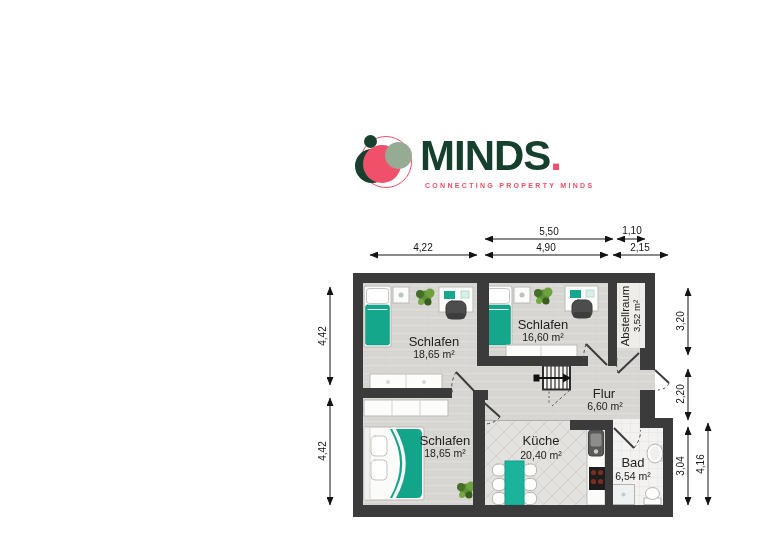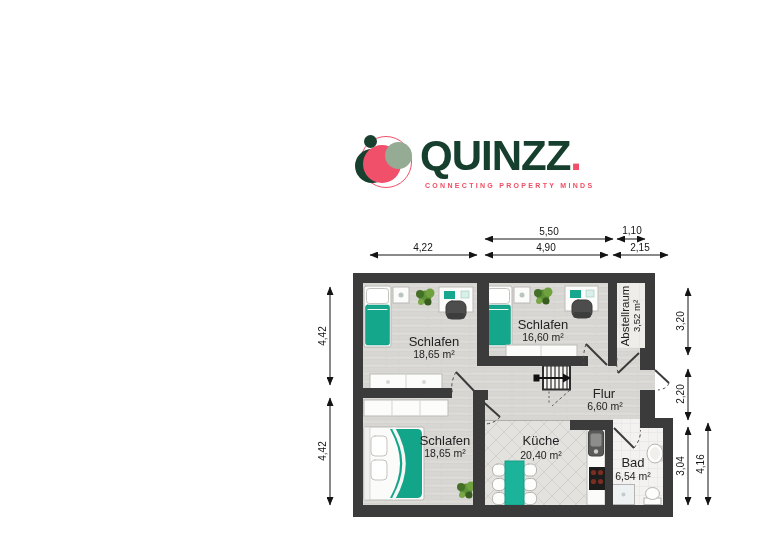--- a/index.html
+++ b/index.html
@@ -34,21 +34,21 @@
 
   
   <div id="logo">
     <div id="logo-mark">
       <div class="circ" id="logo-ring"></div>
       <div class="circ" id="logo-crescent"></div>
       <div class="circ" id="logo-pink"></div>
       <div class="circ" id="logo-sage"></div>
       <div class="circ" id="logo-dot-small"></div>
     </div>
-    <div id="logo-wordmark"><span>QUINZZ</span><span class="dot">.</span></div>
+    <div id="logo-wordmark"><span>MINDS</span><span class="dot">.</span></div>
     <div id="logo-tagline">CONNECTING PROPERTY MINDS</div>
   </div>
 
   
   <svg width="768" height="543" viewBox="0 0 768 543">
     <defs>
       <pattern id="wood" width="42" height="8" patternUnits="userSpaceOnUse">
         <rect width="42" height="8" fill="#dcdbd8"></rect>
         <rect width="42" height="4" fill="#d7d6d3"></rect>
         <line x1="0" y1="8" x2="42" y2="8" stroke="#c9c8c4" stroke-width="0.8"></line>

